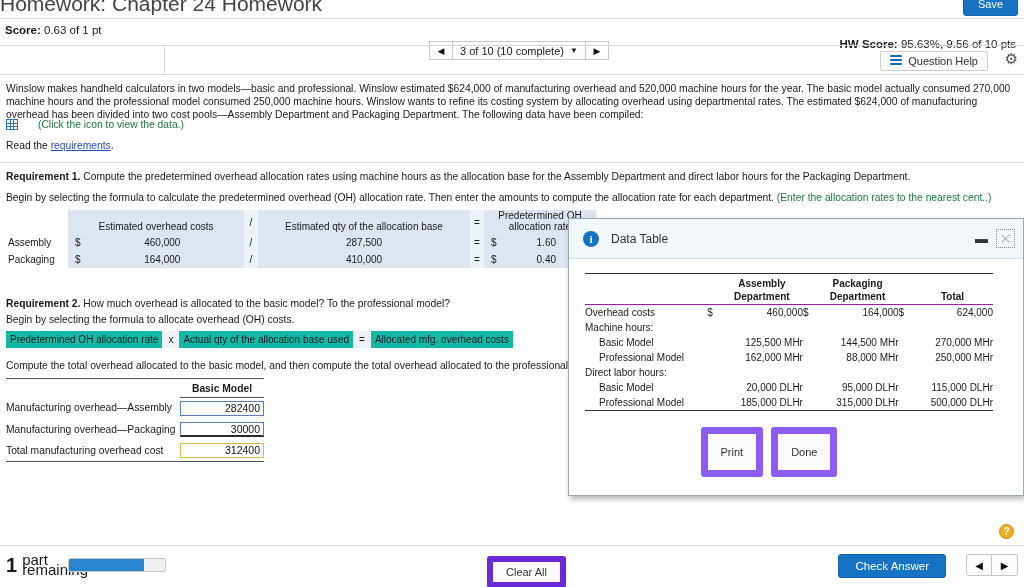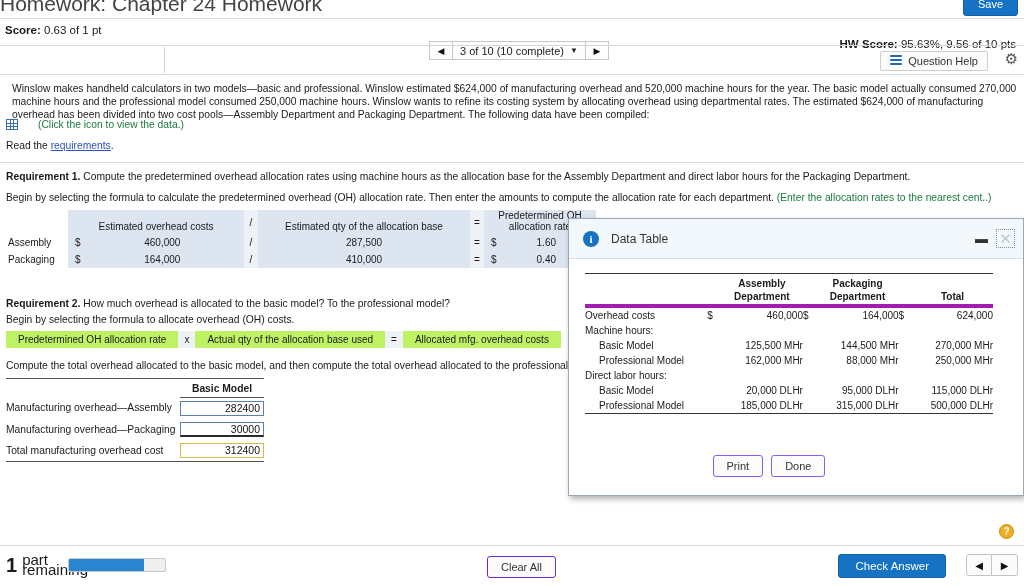--- a/index.html
+++ b/index.html
@@ -97,21 +97,21 @@
     display: block; height: 2px; background: #2168b0; margin-bottom: 2px;
     border-radius: 1px;
   }
   .gear {
     position: absolute; right: 6px; top: 51px; font-size: 15px; color: #555;
     cursor: pointer; line-height: 1;
   }
 
   
   .body-text {
-    position: absolute; left: 12px; top: 82px; width: 1012px;
+    position: absolute; left: 6px; top: 82px; width: 1012px;
     font-size: 10.3px; line-height: 13.2px; color: #1a1a1a; text-align: left;
   }
   .data-link-row {
     position: absolute; left: 6px; top: 119px;
     display: flex; align-items: center; gap: 20px; cursor: pointer;
   }
   .grid-icon {
     width: 12px; height: 11px; background: #fff;
     border: 1.5px solid #3572b0; display: inline-block; position: relative;
   }
@@ -158,21 +158,21 @@
   .tbl1 .c-qty { width: 212px; }
   .tbl1 .c-rate { width: 112px; }
   .dollar { float: left; padding-left: 7px; }
   .tbl1 .blank { background: #fff; }
 
   
   .formula {
     position: absolute; left: 6px; top: 331px; height: 17px;
     display: flex; align-items: center; font-size: 10px; color: #1a1a1a;
   }
-  .fseg { background: #bef264; padding: 0 12px; height: 17px; display:flex; align-items:center; }
+  .fseg { background: #14b8a6; padding: 0 4px; height: 17px; display:flex; align-items:center; }
   .fop  { background: #eef1f6; padding: 0 6px; height: 17px; display:flex; align-items:center;}
 
   
   .tbl2 {
     position: absolute; left: 6px; top: 378px; width: 258px;
     border-collapse: collapse; font-size: 10.3px; color: #1a1a1a;
   }
   .tbl2 td { padding: 3px 0; vertical-align: middle; }
   .tbl2 .hdr { text-align: center; font-weight: bold; border-bottom: 1px solid #555; }
   .tbl2 .toprule td { border-top: 1px solid #555; height: 1px; padding: 0; }
@@ -211,33 +211,33 @@
     display: flex; align-items: center; justify-content: center;
     color: #b9c6d4; font-size: 15px; cursor: pointer; line-height: 1;
   }
   .dlg-body { padding: 14px 16px 0 16px; }
   .dtbl {
     width: 408px; border-collapse: collapse; font-size: 10px; color: #1a1a1a;
   }
   .dtbl td { padding: 2px 0; }
   .dtbl .hdr-top td { border-top: 1px solid #333; height: 2px; padding: 0; }
   .dtbl .hdr td { font-weight: bold; text-align: center; padding-bottom: 0; }
-  .dtbl .hdr2 td { font-weight: bold; text-align: center; border-bottom: 4px solid #a21caf; padding-bottom: 2px;}
+  .dtbl .hdr2 td { font-weight: bold; text-align: center; border-bottom: 1px solid #a21caf; padding-bottom: 2px;}
   .dtbl .lbl { text-align: left; width: 126px; }
   .dtbl .ind { padding-left: 14px; }
   .dtbl .num { text-align: right; width: 84px; }
   .dtbl .sym { width: 14px; text-align: left; }
   .dtbl .botline td { border-top: 1px solid #333; height: 2px; padding: 0; }
   .dlg-btns {
     position: absolute; right: 0; bottom: 18px; width: 456px;
     display: flex; justify-content: center; gap: 8px; padding-right: 52px;
   }
   .dlg-btn {
-    border: 1px solid #8b5cf6; background: #fbfbfb; border-radius: 3px;
-    font-size: 11px; padding: 4px 13px; color: #333; cursor: pointer;
+    border: 7px solid #8b5cf6; background: #fbfbfb; border-radius: 3px;
+    font-size: 11px; padding: 12px 13px; color: #333; cursor: pointer;
     font-family: "Liberation Sans", sans-serif;
   }
 
   
   .enter-note {
     position: absolute; left: 6px; top: 528px; font-size: 10.8px; color: #1a1a1a;
   }
   .help-circle {
     position: absolute; right: 10px; top: 524px; width: 15px; height: 15px;
     border-radius: 50%; background: #f0ad22; border: 1px solid #c88f10;
@@ -253,21 +253,21 @@
   }
   .parts-num { font-size: 20px; font-weight: bold; color: #1a1a1a; line-height: 20px; }
   .parts-lbl { font-size: 15px; line-height: 10px; color: #1a1a1a; }
   .progress {
     position: absolute; left: 68px; top: 12px; width: 98px; height: 14px;
     background: #efefef; border: 1px solid #c9c9c9; border-radius: 2px; overflow: hidden;
   }
   .progress-fill { height: 100%; background: #2a85d0; }
   .clearall {
     position: absolute; left: 487px; top: 10px;
-    border: 1px solid #6d28d9; background: #fbfbfb; border-radius: 3px;
+    border: 6px solid #6d28d9; background: #fbfbfb; border-radius: 3px;
     font-size: 11px; padding: 4px 13px; color: #333; cursor: pointer;
     font-family: "Liberation Sans", sans-serif;
   }
   .check-answer {
     position: absolute; right: 78px; top: 8px;
     background: #1673c4; border: 1px solid #1160a8; color: #fff;
     border-radius: 3px; font-size: 11.5px; padding: 5px 16px; cursor: pointer;
     font-family: "Liberation Sans", sans-serif;
   }
   .pager {

